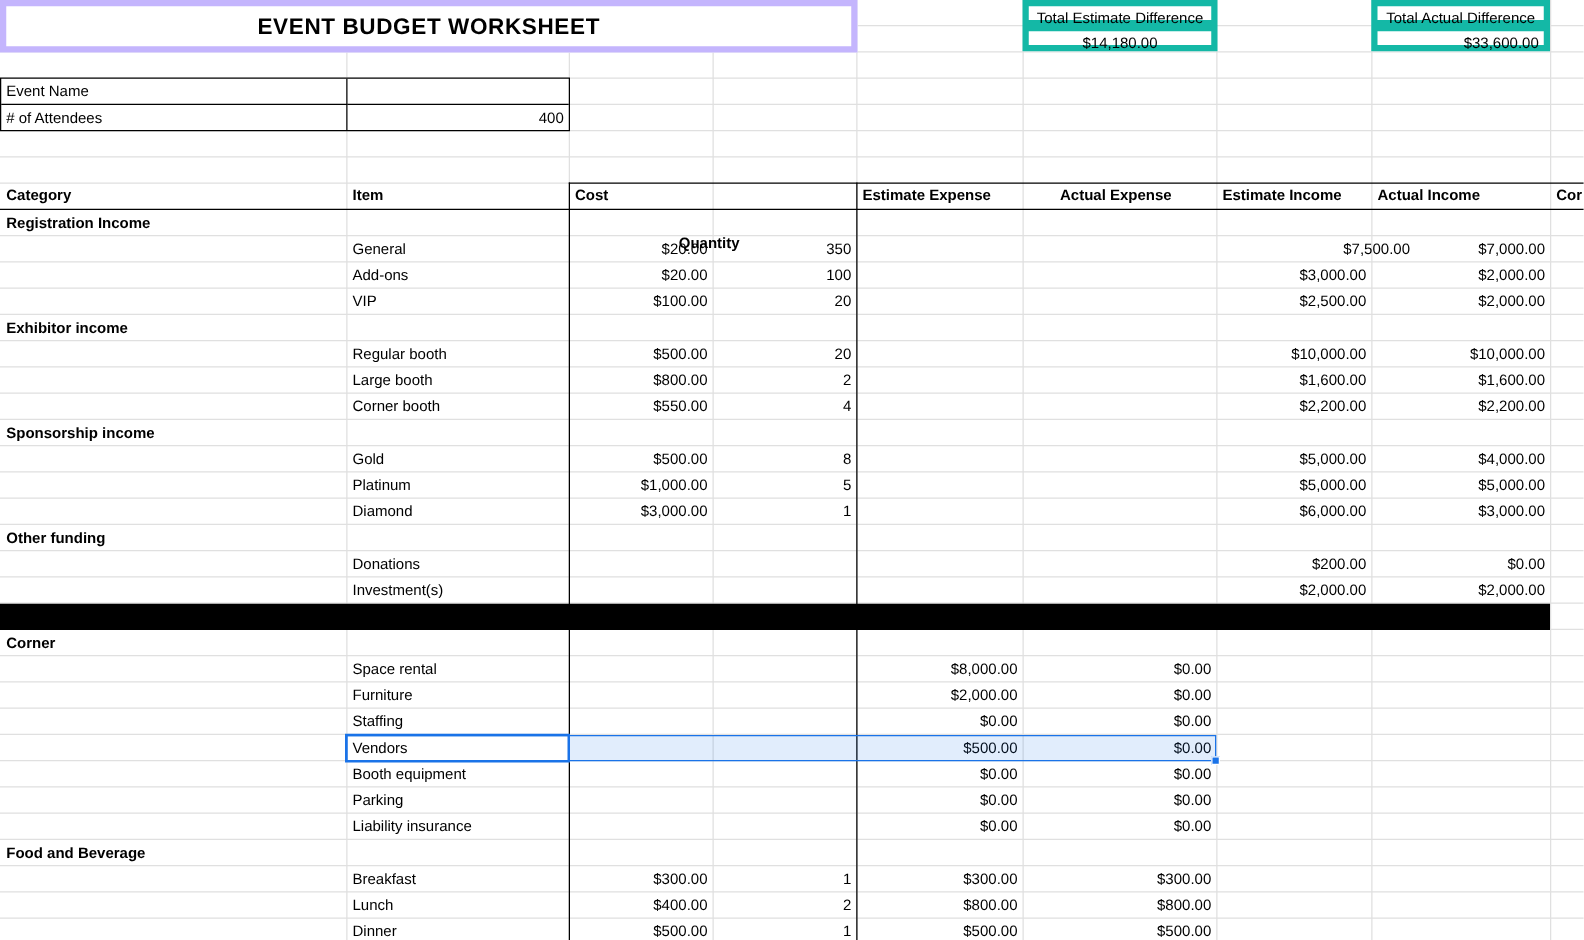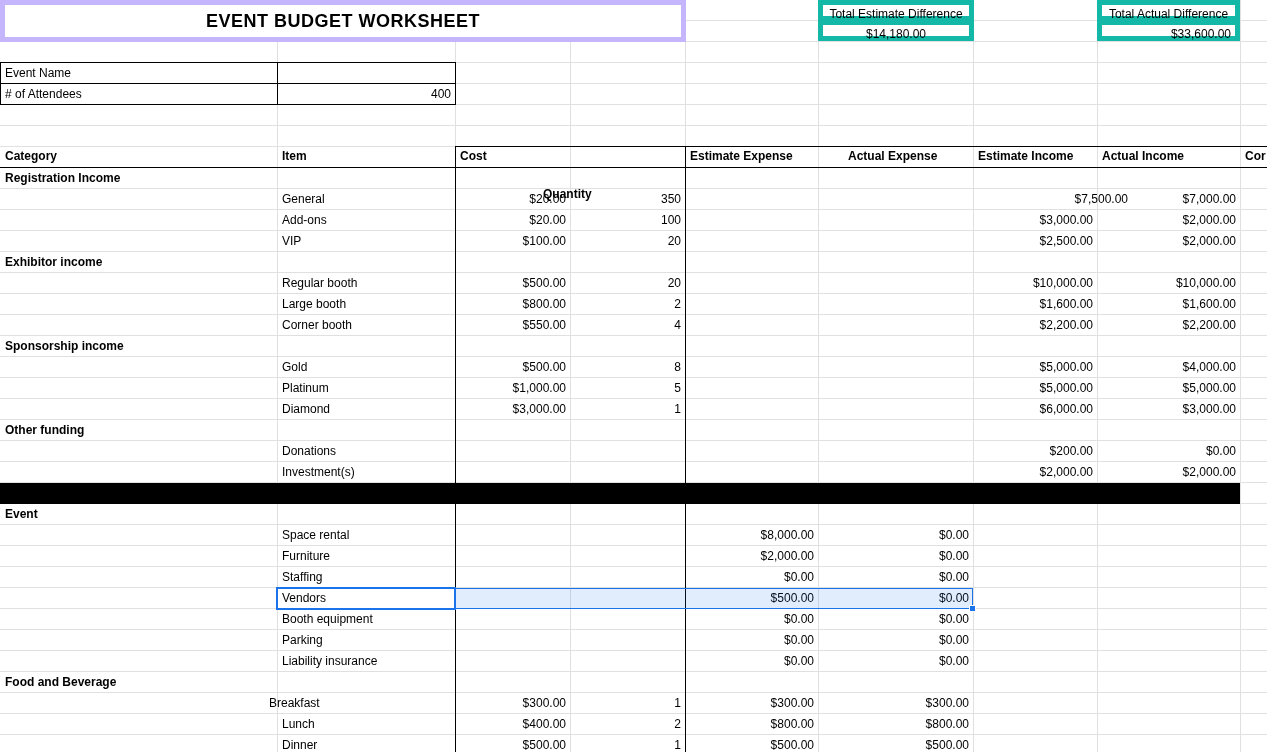--- a/index.html
+++ b/index.html
@@ -188,21 +188,21 @@
       </div>
       <div class="grid-row">
         <div class="cell" style="left: 277px; width: 178px;">Investment(s)</div>
         <div class="cell right" style="left: 973px; width: 124px;">$2,000.00</div>
         <div class="cell right" style="left: 1097px; width: 143px;">$2,000.00</div>
       </div>
       <div class="grid-row">
         <div class="black-bar"></div>
       </div>
       <div class="grid-row">
-        <div class="cell bold" style="left: 0px; width: 277px;">Event</div>
+        <div class="cell bold" style="left: 0px; width: 277px;">Corner</div>
       </div>
       <div class="grid-row">
         <div class="cell" style="left: 277px; width: 178px;">Space rental</div>
         <div class="cell right" style="left: 685px; width: 133px; padding-left: 48px;">$8,000.00</div>
         <div class="cell right" style="left: 818px; width: 155px;">$0.00</div>
       </div>
       <div class="grid-row">
         <div class="cell" style="left: 277px; width: 178px;">Furniture</div>
         <div class="cell right" style="left: 685px; width: 133px;">$2,000.00</div>
         <div class="cell right" style="left: 818px; width: 155px;">$0.00</div>
@@ -229,21 +229,21 @@
       </div>
       <div class="grid-row">
         <div class="cell" style="left: 277px; width: 178px;">Liability insurance</div>
         <div class="cell right" style="left: 685px; width: 133px;">$0.00</div>
         <div class="cell right" style="left: 818px; width: 155px;">$0.00</div>
       </div>
       <div class="grid-row">
         <div class="cell bold" style="left: 0px; width: 277px;">Food and Beverage</div>
       </div>
       <div class="grid-row">
-        <div class="cell" style="left: 264px; width: 178px;">Breakfast</div>
+        <div class="cell" style="left: 277px; width: 178px;">Breakfast</div>
         <div class="cell right" style="left: 455px; width: 115px;">$300.00</div>
         <div class="cell right" style="left: 570px; width: 115px;">1</div>
         <div class="cell right" style="left: 685px; width: 133px;">$300.00</div>
         <div class="cell right" style="left: 818px; width: 155px;">$300.00</div>
       </div>
       <div class="grid-row">
         <div class="cell" style="left: 277px; width: 178px;">Lunch</div>
         <div class="cell right" style="left: 455px; width: 115px;">$400.00</div>
         <div class="cell right" style="left: 570px; width: 115px;">2</div>
         <div class="cell right" style="left: 685px; width: 133px;">$800.00</div>

